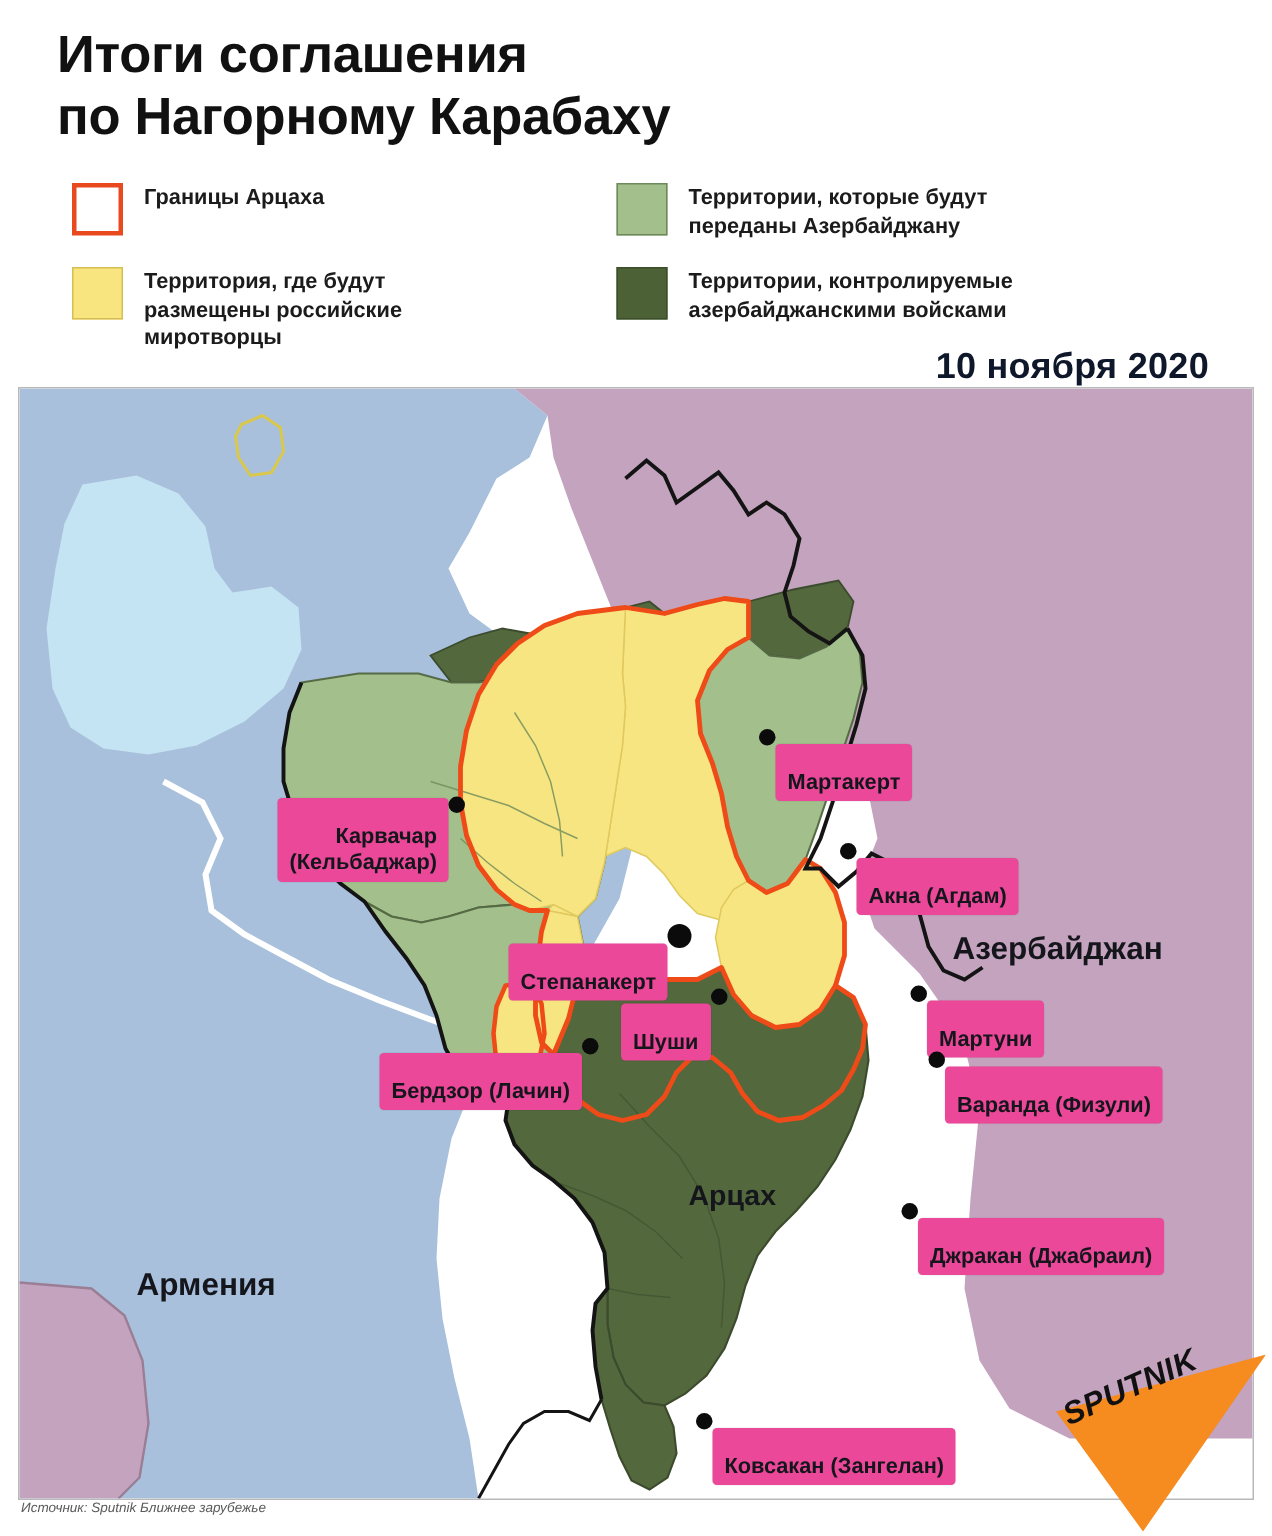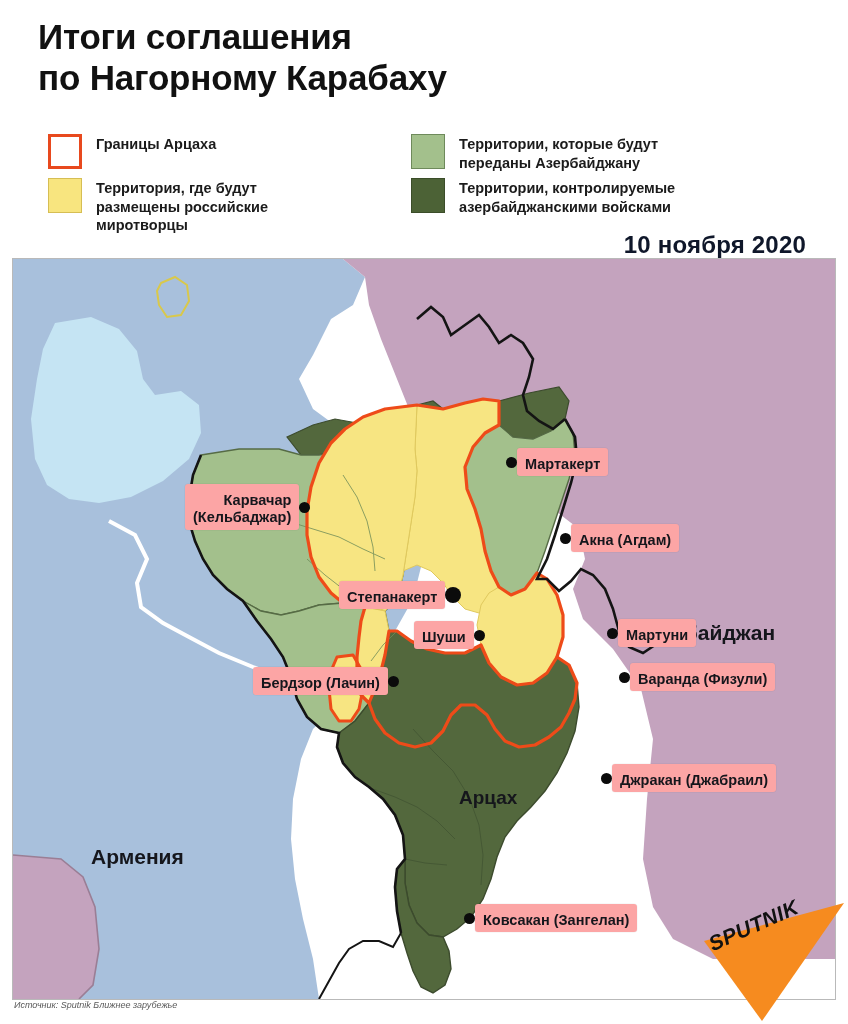--- a/index.html
+++ b/index.html
@@ -14,21 +14,21 @@
   #title{
     position:absolute;left:38px;top:16px;width:700px;
     font-size:35px;font-weight:700;line-height:1.18;
     letter-spacing:-0.2px;color:#111111;white-space:pre-line;
   }
   
   #legend{position:absolute;left:38px;top:118px;width:790px;height:110px;}
   .legend-item{position:absolute;display:flex;align-items:flex-start;}
   .lg-col1{left:10px;}
   .lg-col2{left:373px;}
-  .lg-row1{top:16px;}
+  .lg-row1{top:4px;}
   .lg-row2{top:60px;}
   .swatch{
     width:34px;height:35px;flex:0 0 34px;margin-right:14px;
     box-sizing:border-box;
   }
   .sw-outline{background:#ffffff;border:3px solid #E8491E;}
   .sw-yellow{background:#F8E57F;border:1.5px solid #D6BE54;}
   .sw-lgreen{background:#A3C08C;border:1.5px solid #6E8A5B;}
   .sw-dgreen{background:#4C6236;border:1.5px solid #3B4D29;}
   .legend-text{
@@ -51,24 +51,25 @@
   .country-label{
     position:absolute;font-weight:700;color:#15161c;
     white-space:nowrap;pointer-events:none;
   }
   #lbl-armenia{left:78px;top:586px;font-size:21px;}
   #lbl-azerbaijan{left:622px;top:362px;font-size:21px;}
   #lbl-artsakh{left:446px;top:528px;font-size:19px;}
   
   .city{position:absolute;display:flex;align-items:center;pointer-events:none;}
   .city .box{
-    background:#fca5a5;border-radius:3px;
-    padding:8px 8px 4px 8px;
+    background:#ec4899;border-radius:3px;
+    padding:18px 8px 4px 8px;
     font-size:14.5px;font-weight:700;color:#15161c;white-space:nowrap;
     box-shadow:0 0 0 0.5px rgba(0,0,0,0.06);
+    margin-top:48px;
   }
   .city .dot{
     width:11px;height:11px;border-radius:50%;background:#0b0b0b;flex:0 0 11px;
   }
   .city.right .dot{margin-left:-4px;}
   .city.left .dot{margin-right:-4px;}
   .city.big .dot{width:16px;height:16px;flex:0 0 16px;}
   
   #sputnik{position:absolute;left:700px;top:903px;width:148px;height:118px;}
   #sputnik .tri{
@@ -282,21 +283,21 @@
   <div class="city right" style="left:598px;top:360px;">
     <span class="dot"></span>
     <span class="box">Мартуни</span>
   </div>
 
   <div class="city right" style="left:610px;top:404px;justify-content:flex-end;">
     <span class="dot"></span>
     <span class="box">Варанда (Физули)</span>
   </div>
 
-  <div class="city left" style="left:240px;top:408px;">
+  <div class="city left" style="left:240px;top:395px;">
     <span class="box">Бердзор (Лачин)</span>
     <span class="dot"></span>
   </div>
 
 
   <div class="city right" style="left:592px;top:505px;">
     <span class="dot"></span>
     <span class="box">Джракан (Джабраил)</span>
   </div>
 

